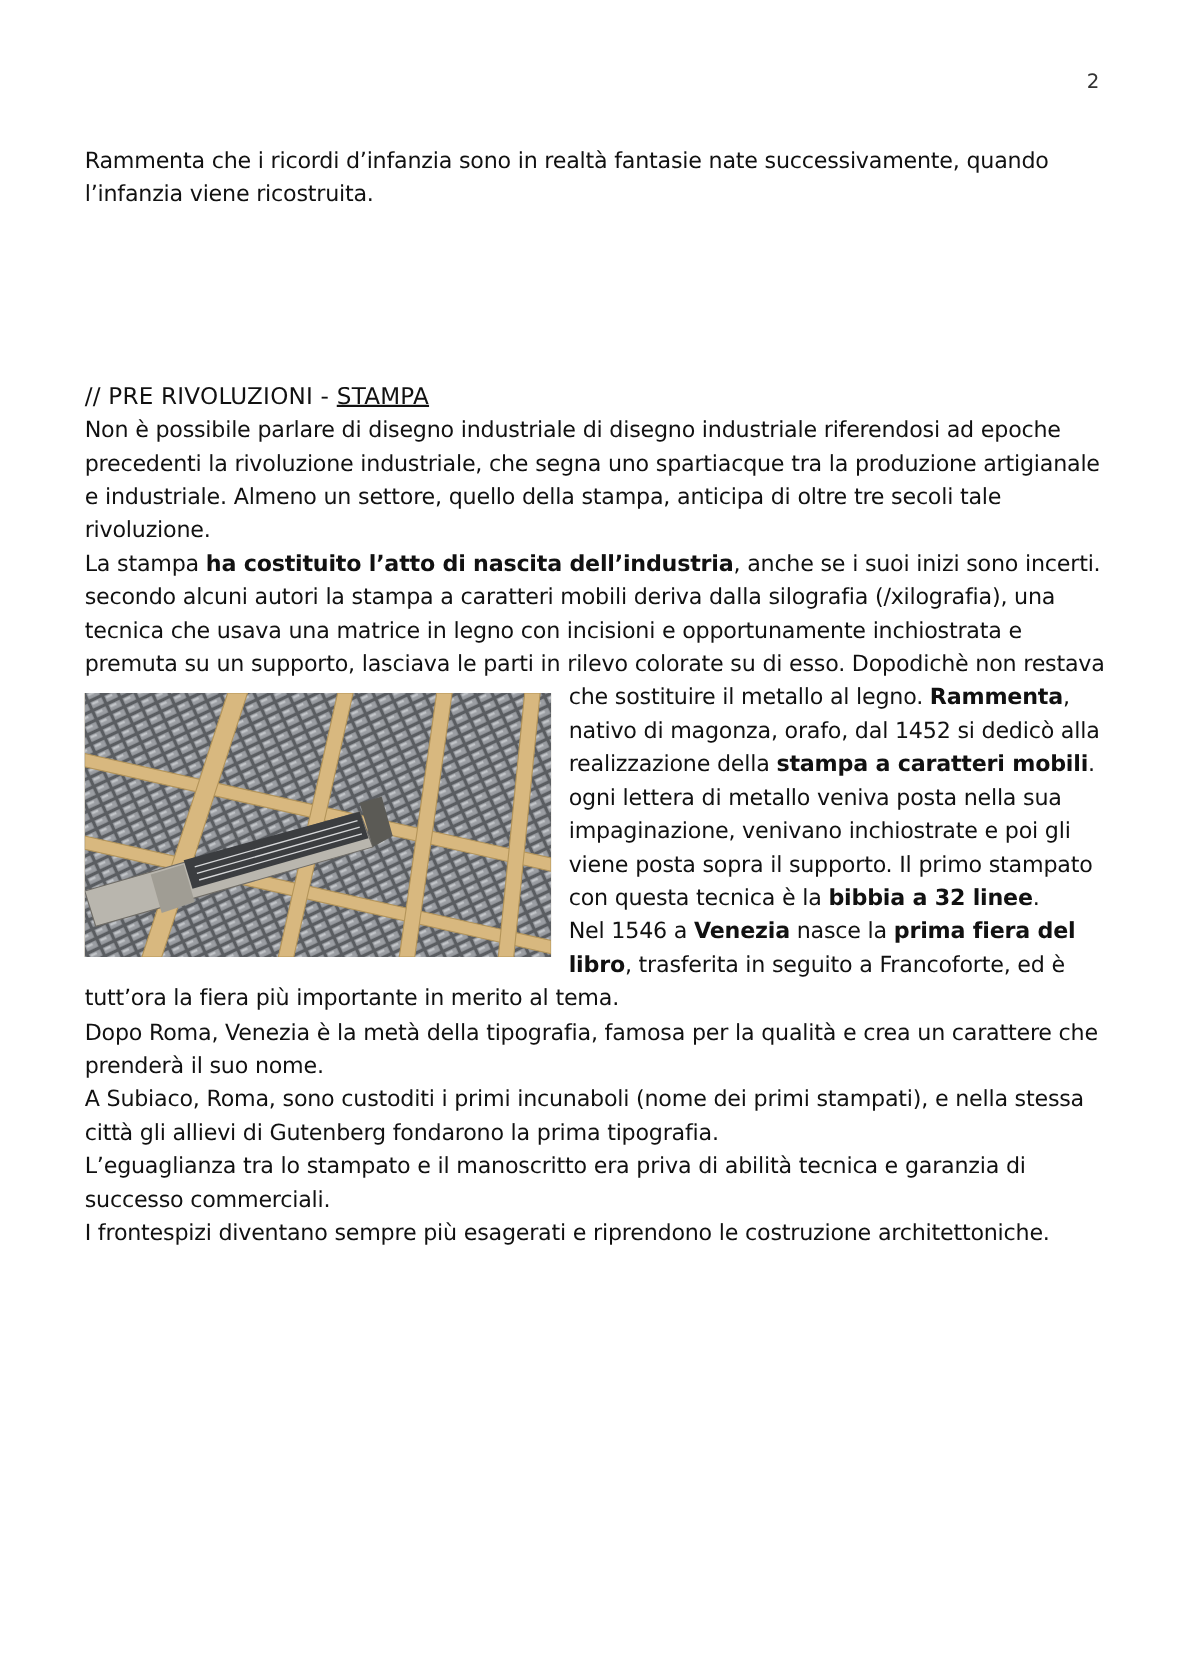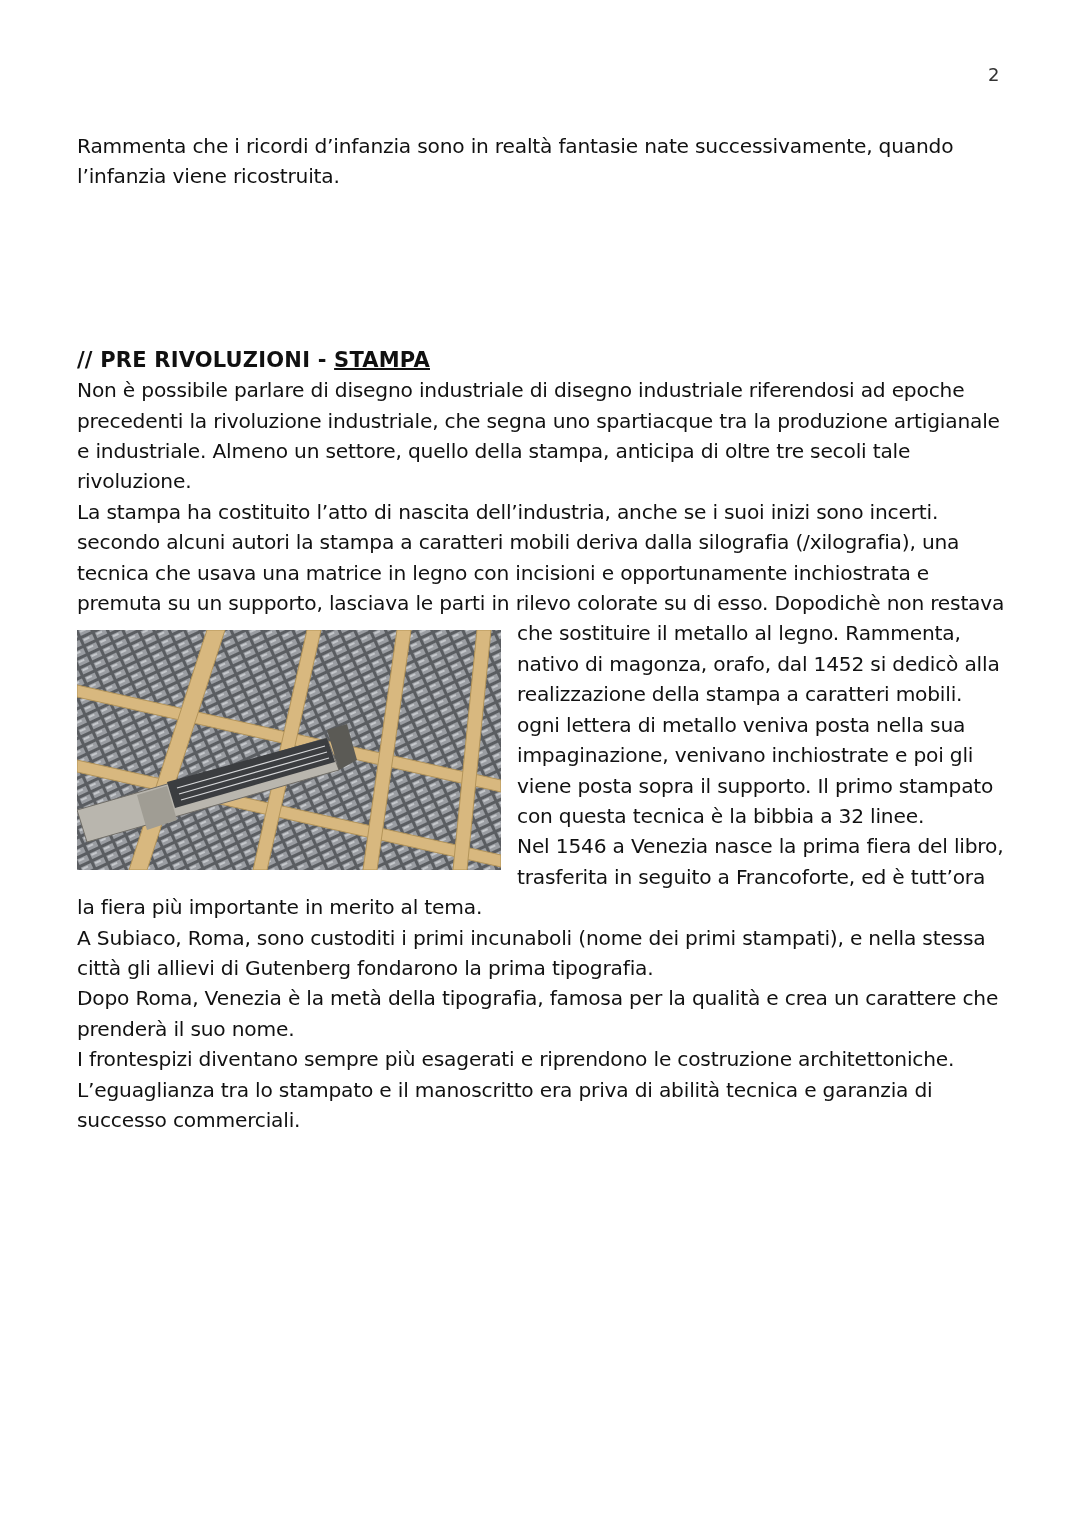--- a/index.html
+++ b/index.html
@@ -4,23 +4,23 @@
   <style>
     html, body { margin: 0; padding: 0; background: #ffffff; }
     body { width: 1080px; height: 1525px; position: relative; overflow: hidden;
            font-family: "DejaVu Sans", sans-serif; color: #111111; }
     .page-number { position: absolute; top: 64px; left: 988px; font-size: 18px; color: #333; }
     .content { position: absolute; left: 77px; top: 88px; width: 930px;
                font-size: 20.2px; line-height: 30.4px; letter-spacing: -0.2px; margin-top: 43px; }
     .para { margin: 0; }
     .gap-large { height: 91px; }
     .gap-heading { height: 62px; }
-    .heading { font-weight: 700; font-size: 21px; letter-spacing: 0.2px; margin: 0; }
+    .heading { font-weight: 400; font-size: 21px; letter-spacing: 0.2px; margin: 0; }
     .heading u { text-decoration: underline; text-decoration-thickness: 2px; }
-    b { font-weight: 400; }
+    b { font-weight: 700; }
     .float-img { float: left; width: 424px; height: 240px; margin: 12px 16px 2px 0; position: relative; overflow: hidden;
                  background: #8d7c5f; }
   </style>
 </head>
 <body>
 
 <div class="page-number">2</div>
 
 <div class="content">
   <p class="para">Rammenta che i ricordi d’infanzia sono in realtà fantasie nate successivamente, quando l’infanzia viene ricostruita.</p>
@@ -61,17 +61,17 @@
           <polygon points="250,100 270,94 280,130 262,140" fill="#5b5a55"></polygon>
         </g>
       </svg>
     </span><b>Rammenta</b><span>, nativo di magonza, orafo, dal 1452 si dedicò alla realizzazione della </span><b>stampa a caratteri mobili</b><span>. ogni lettera di metallo veniva posta nella sua impaginazione, venivano inchiostrate e poi gli viene posta sopra il supporto. Il primo stampato con questa tecnica è la </span><b>bibbia a 32 linee</b><span>.</span></p>
 
 
 
 
   <p class="para"><span>Nel 1546 a </span><b>Venezia</b><span> nasce la </span><b>prima fiera del libro</b><span>, trasferita in seguito a Francoforte, ed è tutt’ora la fiera più importante in merito al tema.</span></p>
 
+  <p class="para">Dopo Roma, Venezia è la metà della tipografia, famosa per la qualità e crea un carattere che prenderà il suo nome.</p>
   <p class="para">A Subiaco, Roma, sono custoditi i primi incunaboli (nome dei primi stampati), e nella stessa città gli allievi di Gutenberg fondarono la prima tipografia.</p>
-  <p class="para">Dopo Roma, Venezia è la metà della tipografia, famosa per la qualità e crea un carattere che prenderà il suo nome.</p>
+  <p class="para">L’eguaglianza tra lo stampato e il manoscritto era priva di abilità tecnica e garanzia di successo commerciali.</p>
   <p class="para">I frontespizi diventano sempre più esagerati e riprendono le costruzione architettoniche.</p>
-  <p class="para">L’eguaglianza tra lo stampato e il manoscritto era priva di abilità tecnica e garanzia di successo commerciali.</p>
 </div>
 
 </body></html>

